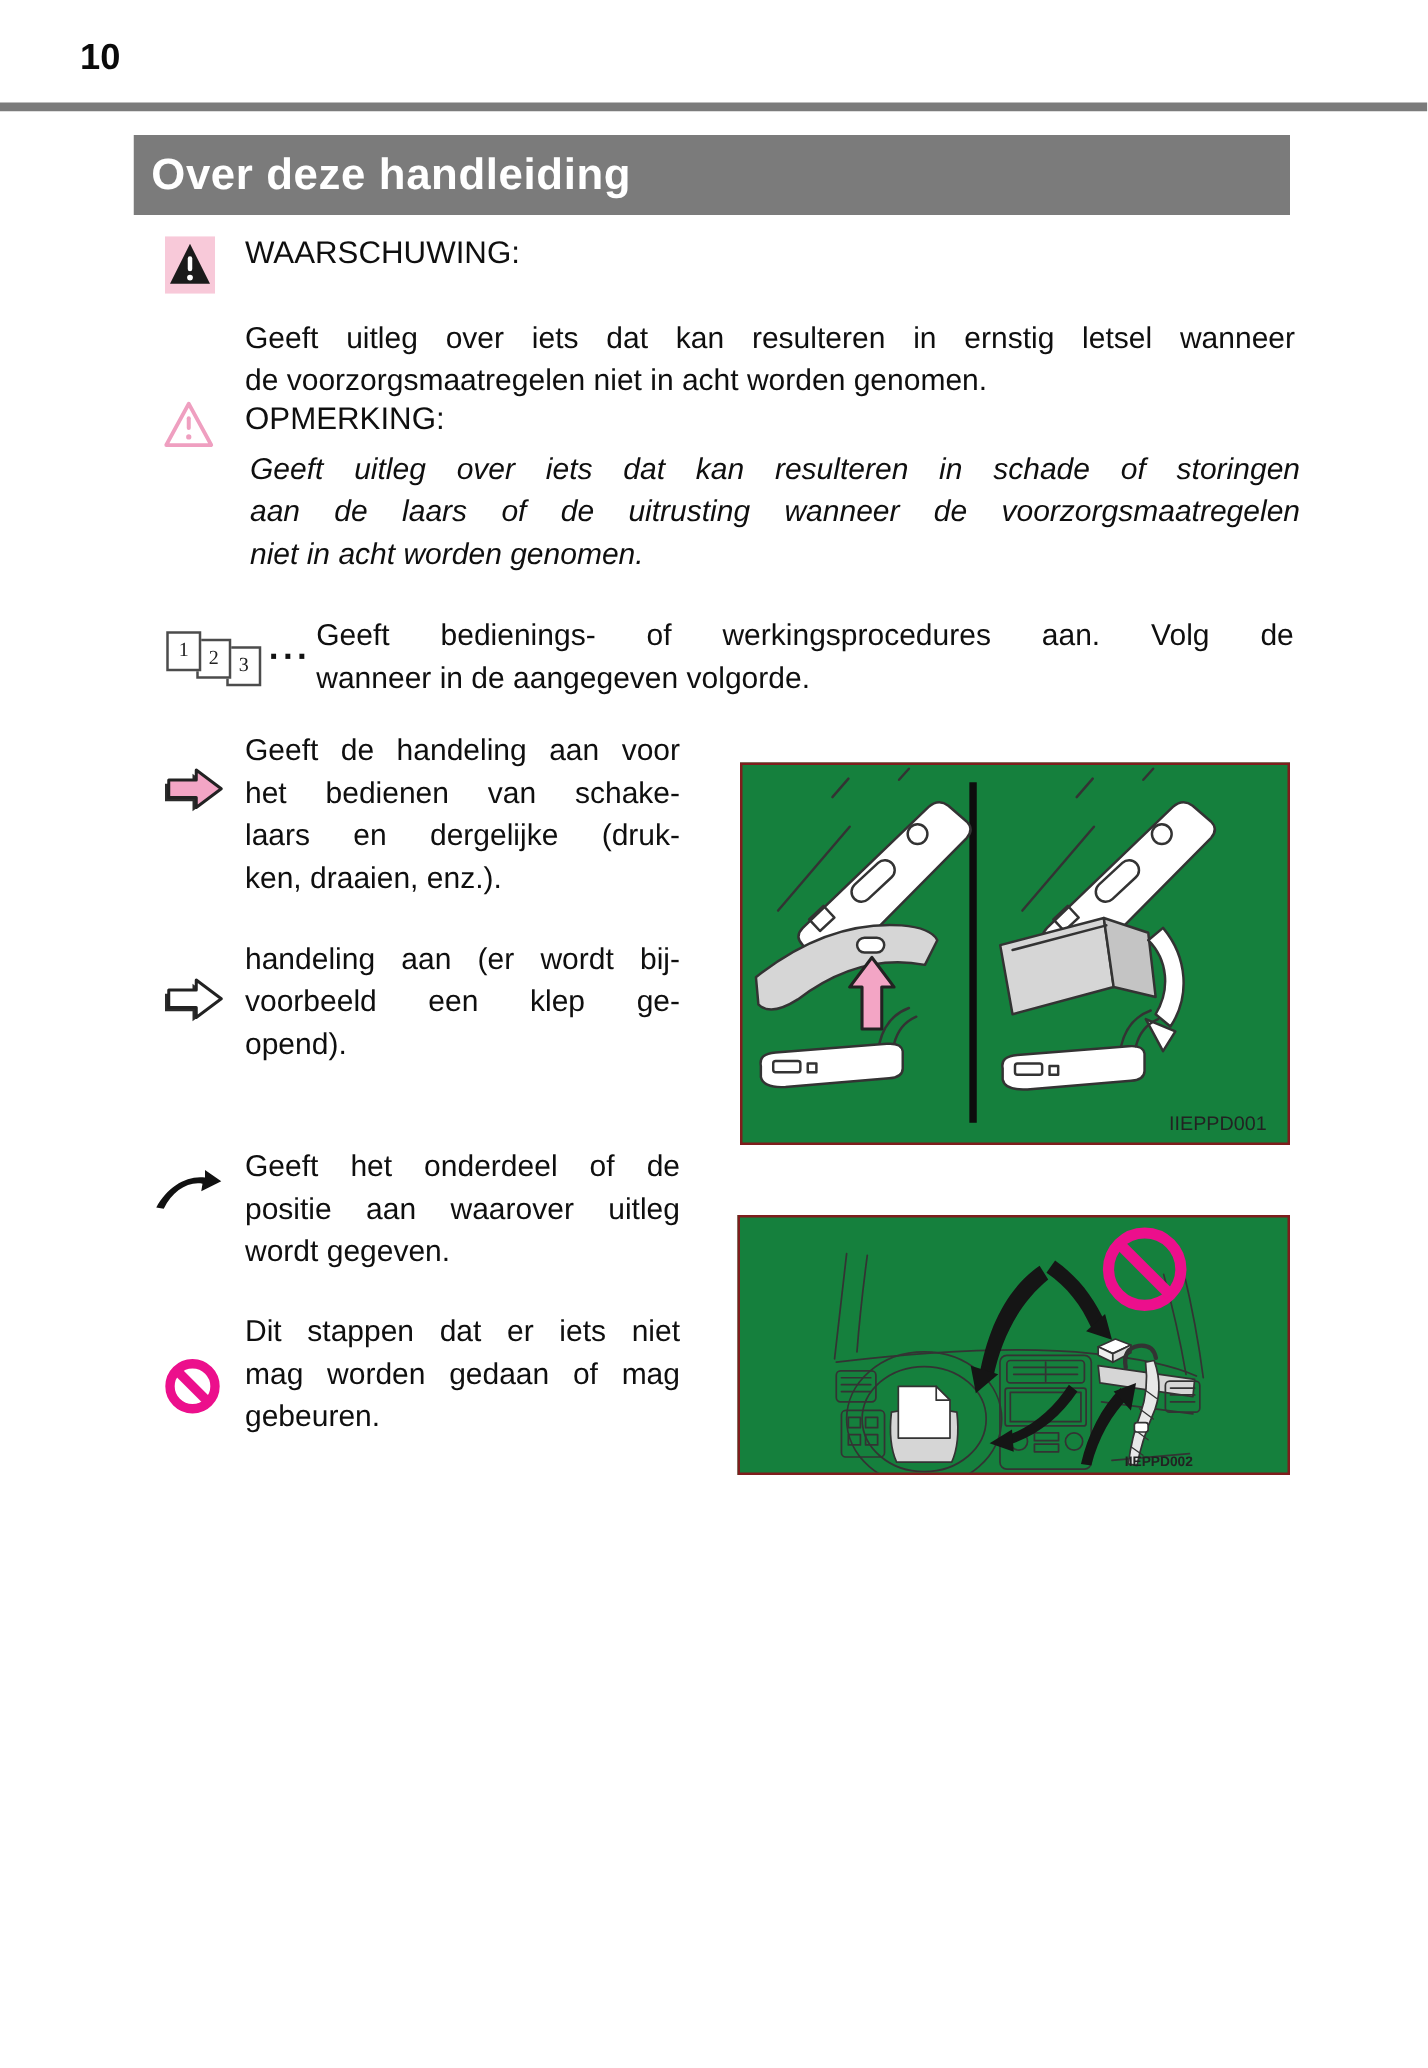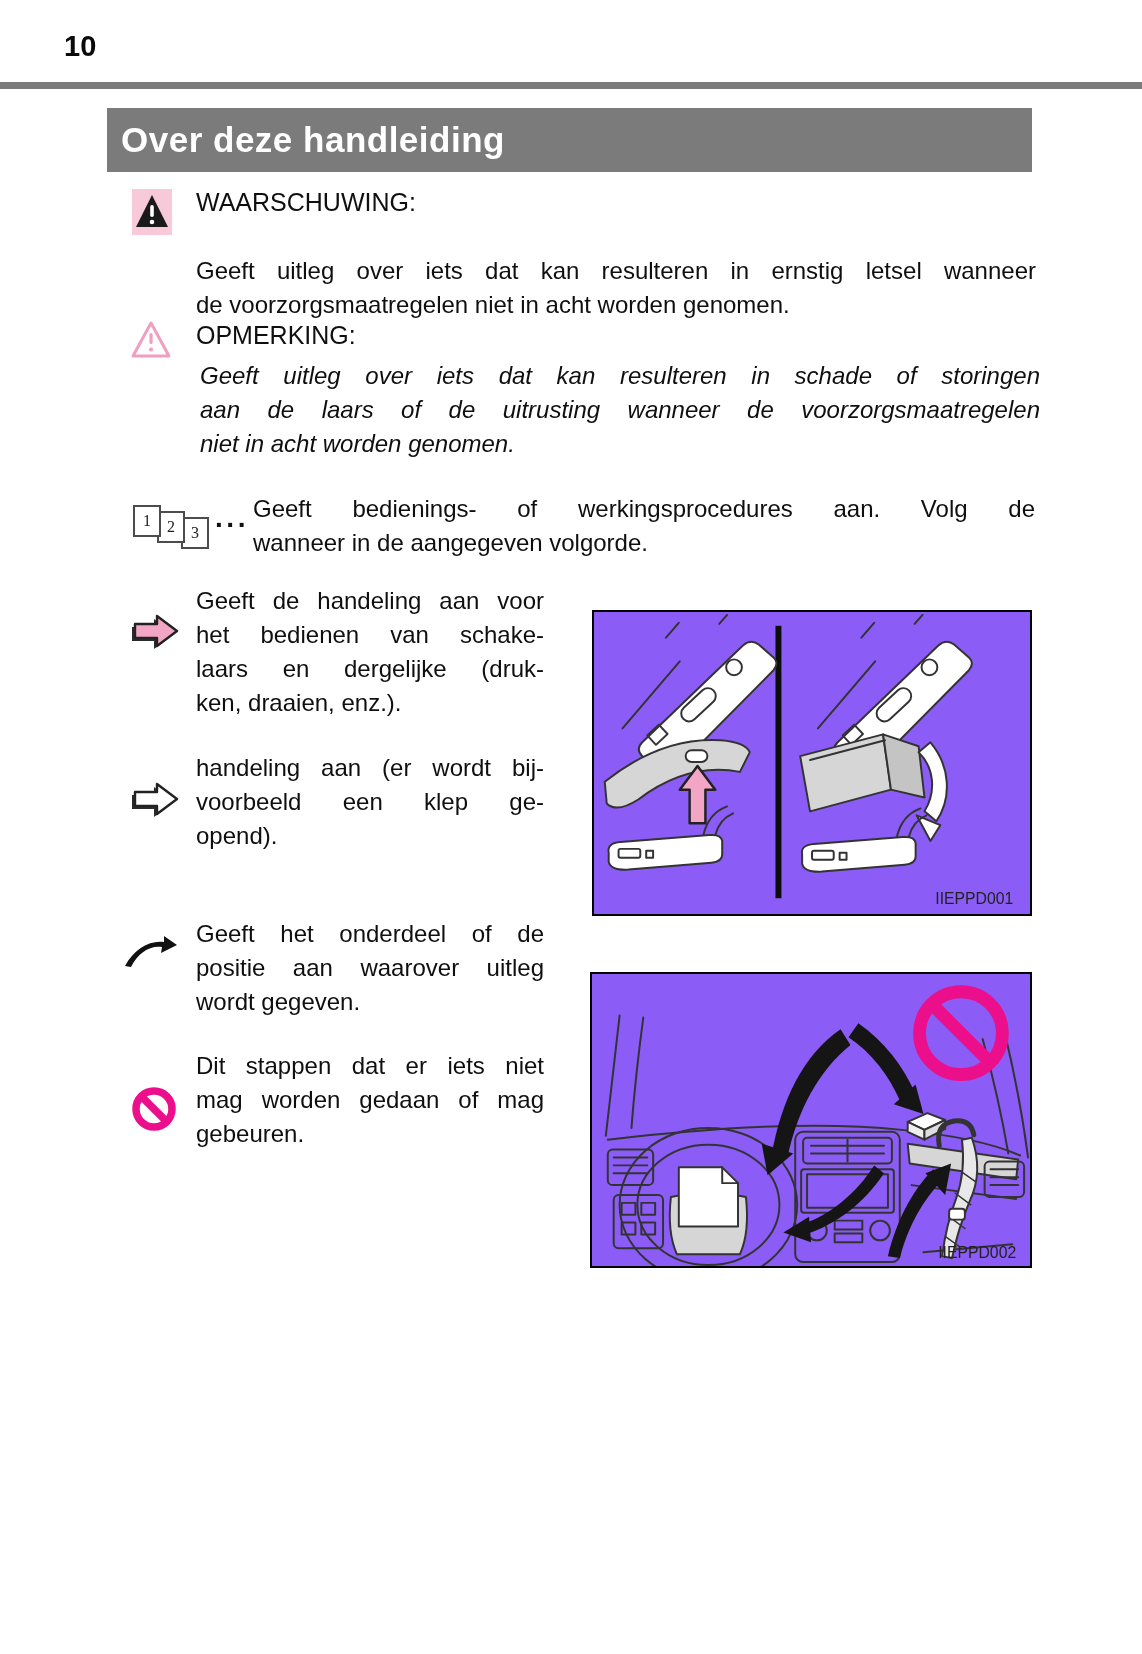--- a/index.html
+++ b/index.html
@@ -31,21 +31,21 @@
     width:24px; height:28px; border:2px solid #4c4c4c; background:#fff;
     display:flex; align-items:center; justify-content:center;
     font-family:"Liberation Serif", serif; font-size:16px; color:#222;
   }
   .stepbox.b1 { z-index:3; }
   .stepbox.b2 { margin-left:-4px; margin-top:6px; z-index:2; }
   .stepbox.b3 { margin-left:-4px; margin-top:12px; z-index:1; }
   .stepdots { margin-left:6px; margin-top:6px; font-size:28px; font-weight:bold;
     letter-spacing:2px; color:#111; line-height:28px; }
 
-  .figure-frame { border:2px solid #000000; background:#8b5cf6; box-sizing:border-box; }
+  .figure-frame { border:2px solid #7f1d1d; background:#15803d; box-sizing:border-box; }
   .figure-frame svg { display:block; width:100%; height:100%; }
 
   svg .ln { stroke:#333; stroke-width:2; fill:none; stroke-linecap:round; stroke-linejoin:round; }
   svg .fw { fill:#ffffff; }
   svg .fg { fill:#d6d6d6; }
   svg .fig-code { font-family:"Liberation Sans", sans-serif; font-size:16px; fill:#222; stroke:none; }
 </style>
 </head>
 <body>
 
@@ -184,21 +184,21 @@
         <rect x="22" y="242" width="22" height="9" rx="2"></rect>
         <rect x="50" y="244" width="7" height="7"></rect>
         <path d="M108,228 Q113,206 132,199"></path>
         <path d="M120,228 Q124,212 138,206"></path>
       </g>
 
       <text class="fig-code" x="424" y="296" text-anchor="end">IIEPPD001</text>
     </svg>
   </div>
 
-  <div class="abs figure-frame" style="left:590px; top:972px; width:442px; height:296px;">
+  <div class="abs figure-frame" style="left:590px; top:972px; width:442px; height:208px;font-weight:bold;">
     <svg viewBox="0 0 440 296">
       <g class="ln">
         <path d="M14,168 Q200,146 312,158 Q392,166 432,184"></path>
         <path d="M26,42 Q18,110 12,164"></path>
         <path d="M50,44 Q42,104 38,156"></path>
         <path d="M394,66 Q410,124 420,182"></path>
         <path d="M416,58 Q432,124 440,186"></path>
         <ellipse cx="116" cy="234" rx="90" ry="78"></ellipse>
         <ellipse cx="116" cy="234" rx="72" ry="61"></ellipse>
         <path class="fg" d="M78,226 q-4,36 6,58 l64,0 q10,-22 6,-58 q-38,-8 -76,0 Z"></path>

